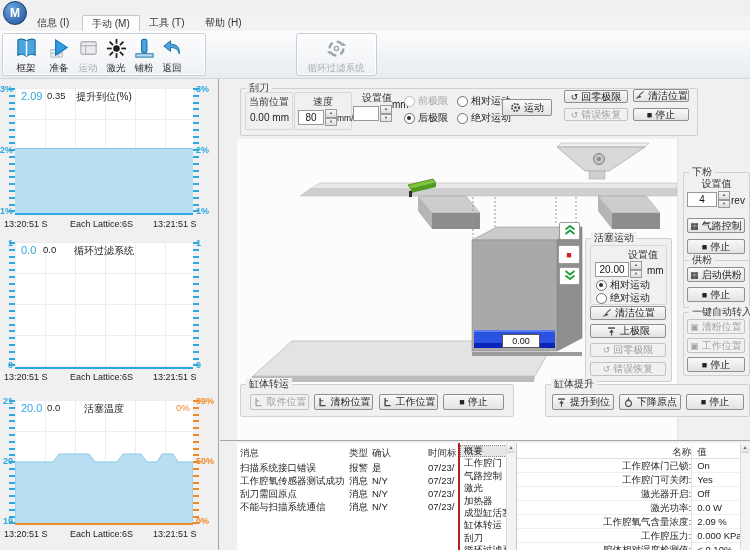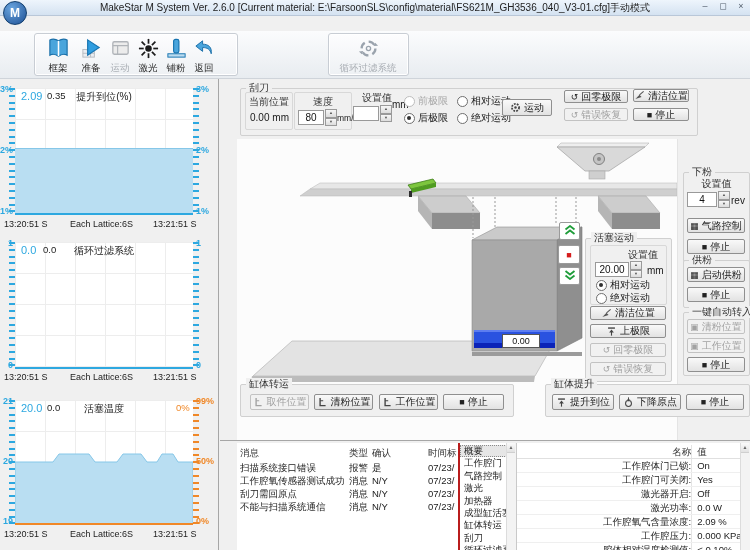--- a/index.html
+++ b/index.html
@@ -15,21 +15,21 @@
     background:radial-gradient(circle at 35% 30%,#6aa6e0,#1d4f93);border:1px solid #13406f;
     color:#fff;font-weight:bold;font-size:12px;text-align:center;line-height:22px;z-index:20;}
   
   .menubar{position:absolute;left:0;top:16px;width:750px;height:15px;background:#f3f3f3;border-bottom:1px solid #e2e2e2;}
   .mtab{position:absolute;top:0;height:14px;line-height:14px;padding:0 9px;font-size:10px;color:#333;}
   .mtab.active{background:#fdfdfd;border:1px solid #c6c6c6;border-bottom:1px solid #fdfdfd;border-radius:2px 2px 0 0;top:-1px;height:16px;line-height:16px;}
   
   .toolbar{position:absolute;left:0;top:31px;width:750px;height:47px;
     background:linear-gradient(#fbfcfd,#e8ecf0);border-bottom:1px solid #cfd4da;}
   .tbox{position:absolute;top:2px;height:41px;border:1px solid #c8cdd4;border-radius:3px;
-    background:linear-gradient(#fdfdfe,#eef1f4);box-shadow:inset 0 0 0 1px #fff;margin-left:32px;}
+    background:linear-gradient(#fdfdfe,#eef1f4);box-shadow:inset 0 0 0 1px #fff;}
   .titem{position:absolute;top:1px;width:34px;height:40px;text-align:center;}
   .titem .ticon{display:block;height:25px;padding-top:2px;}
   .titem .tlabel{display:block;font-size:9.5px;color:#2a2a2a;line-height:11px;}
   .titem.dis .tlabel{color:#a8adb3;}
   
   .chart{position:absolute;left:0;width:217px;}
   .plot{position:absolute;left:15px;width:178px;background:#fff;
     background-image:repeating-linear-gradient(to bottom,#ededed 0 1px,transparent 1px 31px),
                      repeating-linear-gradient(to right,#ededed 0 1px,transparent 1px 30px);}
   .ticksL,.ticksR{position:absolute;width:6px;}
@@ -167,30 +167,28 @@
         </symbol>
     <symbol id="i-chevup" viewBox="0 0 12 10">
           <path d="M1.5,4.5 L6,1 L10.5,4.5 M1.5,9 L6,5.5 L10.5,9" fill="none" stroke="#1f9d3a" stroke-width="1.8"></path>
         </symbol>
     <symbol id="i-chevdn" viewBox="0 0 12 10">
           <path d="M1.5,1 L6,4.5 L10.5,1 M1.5,5.5 L6,9 L10.5,5.5" fill="none" stroke="#1f9d3a" stroke-width="1.8"></path>
         </symbol>
   </defs>
     </svg>
 
-  <div class="titlebar">
-    <div class="title-text">MakeStar M System Ver. 2.6.0  [Current material: E:\FarsoonSLS\config\material\FS621M_GH3536_040_V3-01.cfg]手动模式</div>
-    <div class="winctl">
-      <span>–</span>
-      <span>◻</span>
-      <span>×</span>
-    </div>
-  </div>
   <div class="logo">M</div>
 
+  <div class="menubar">
+    <span class="mtab" style="left:28px">信息 (I)</span>
+    <span class="mtab active" style="left:82px">手动 (M)</span>
+    <span class="mtab" style="left:140px">工具 (T)</span>
+    <span class="mtab" style="left:196px">帮助 (H)</span>
+  </div>
 
   <div class="toolbar">
     <div class="tbox" style="left:2px;width:202px">
       <div class="titem" style="left:6px">
         <span class="ticon"><svg width="23" height="23">
               <use href="#i-book"></use>
             </svg></span>
         <span class="tlabel">框架</span>
       </div>
       <div class="titem" style="left:39px">

